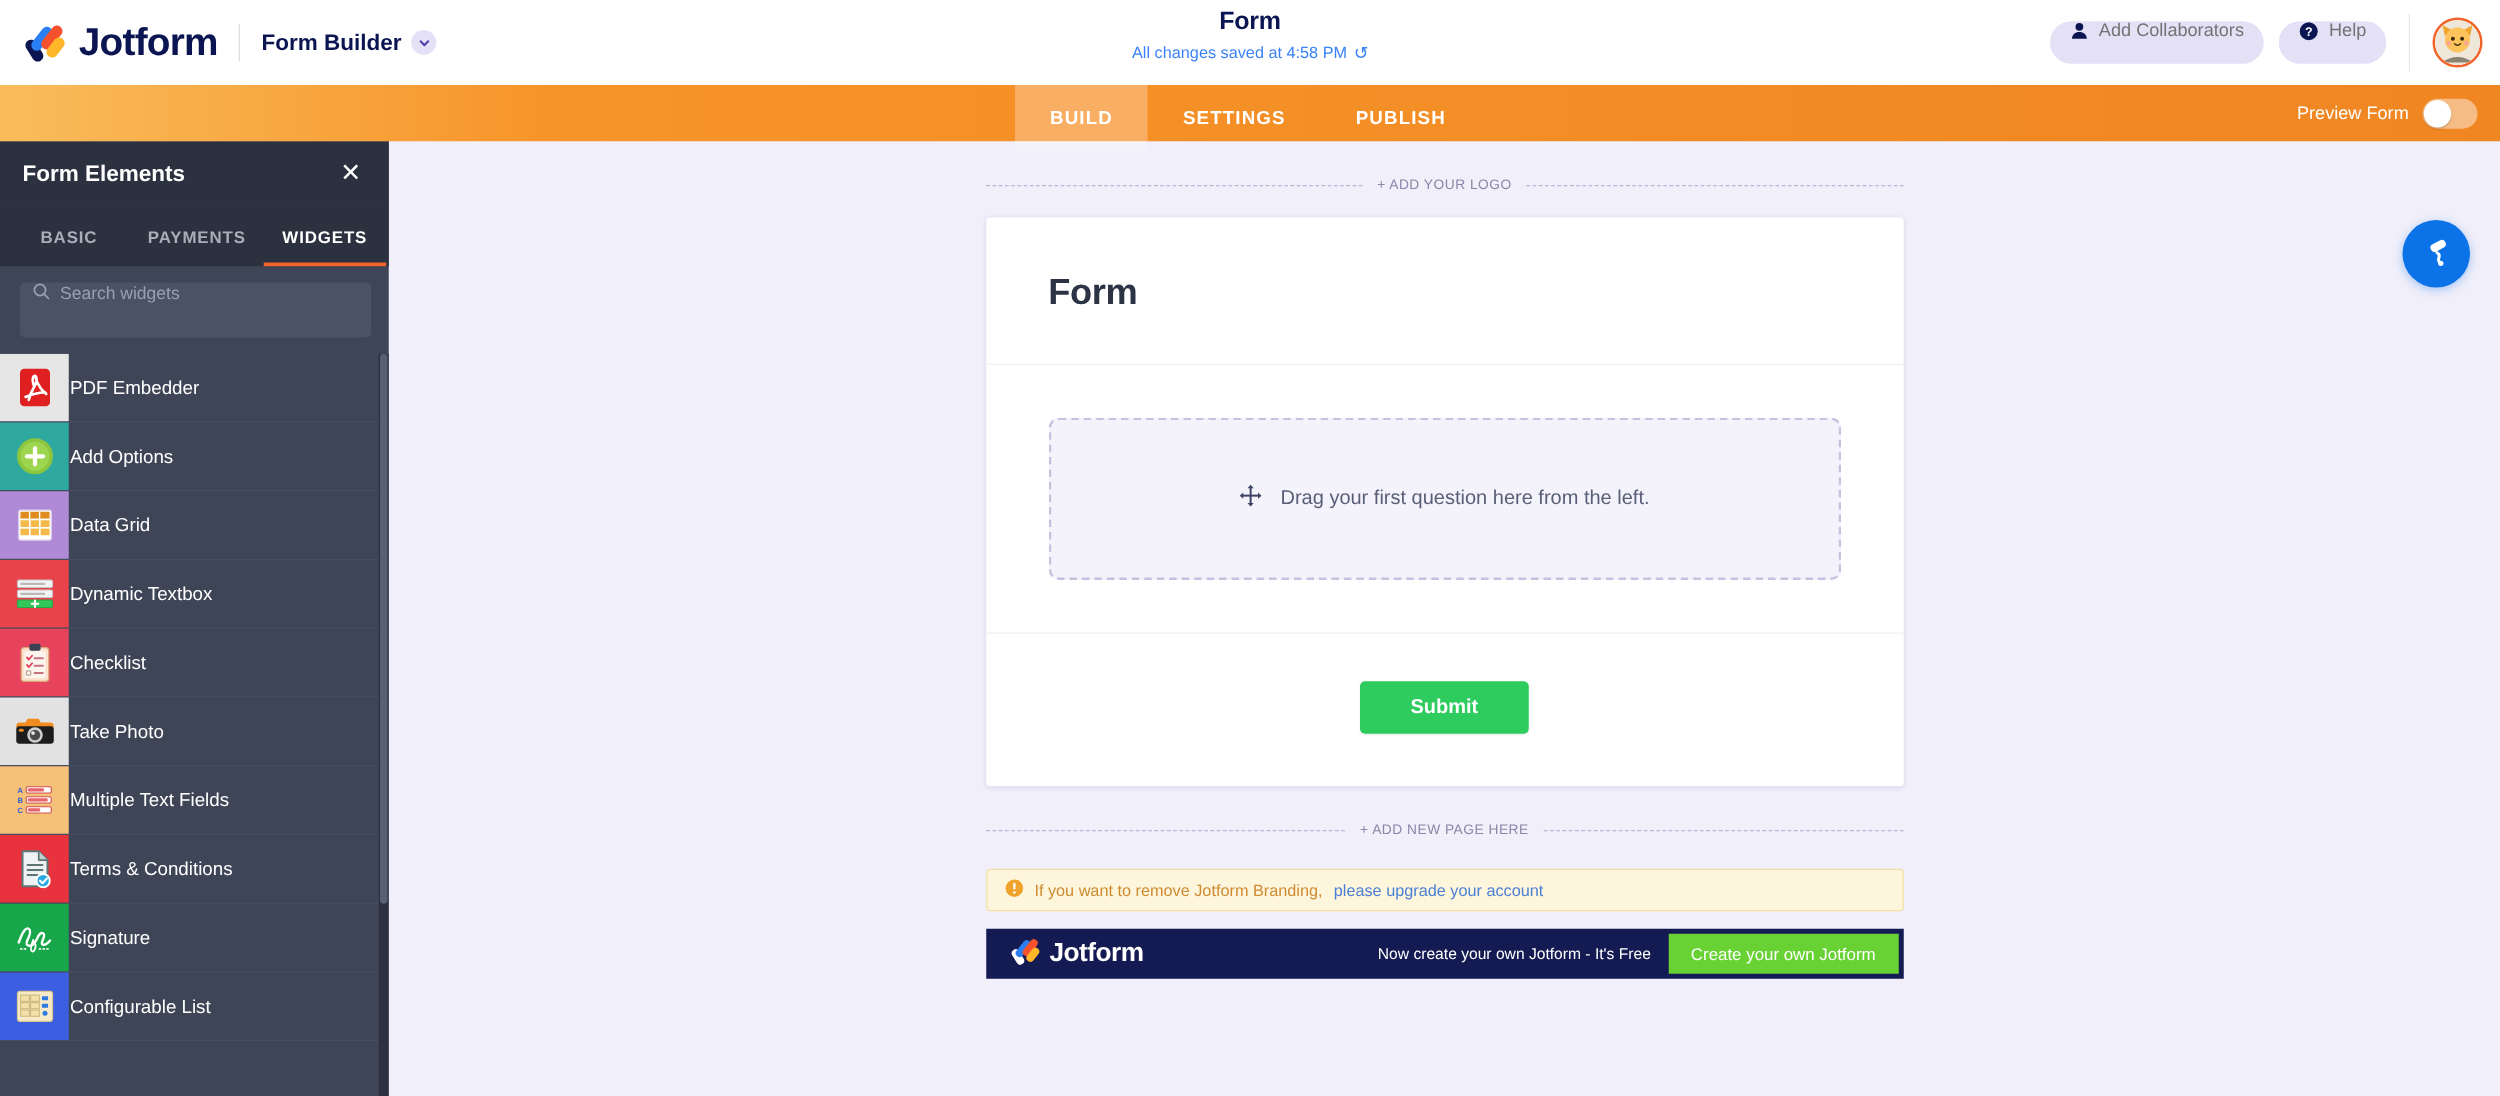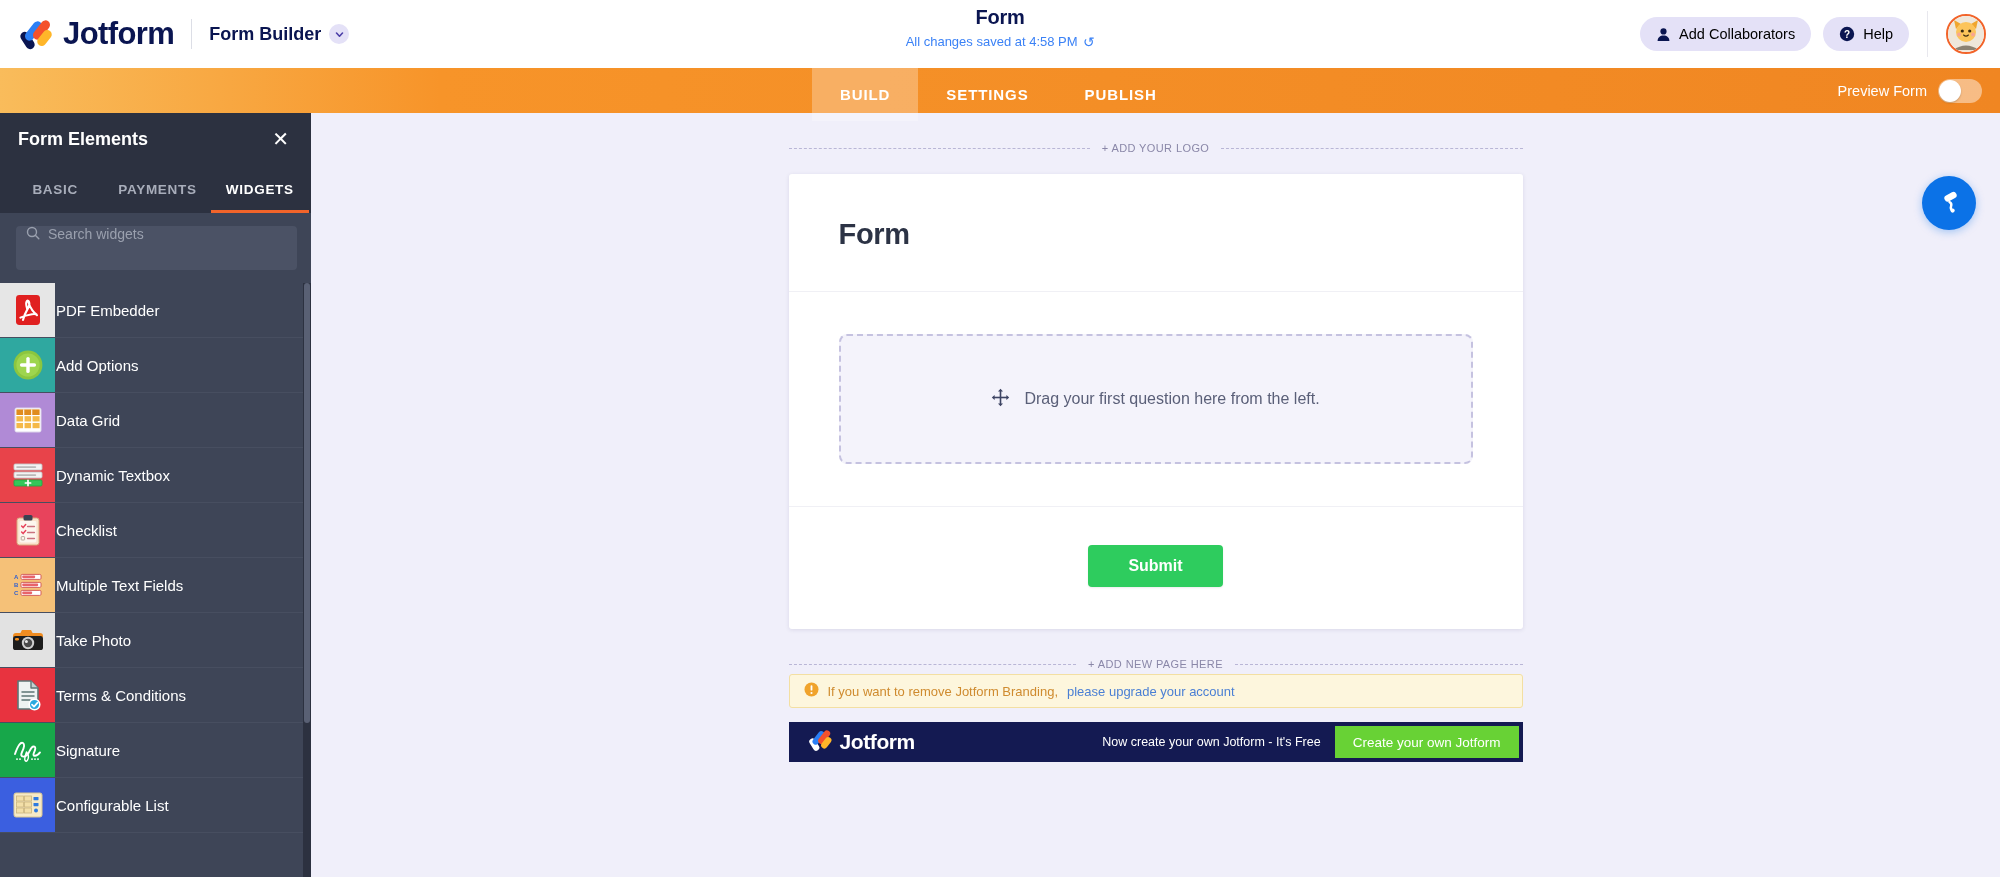--- a/index.html
+++ b/index.html
@@ -48,23 +48,23 @@
     display: flex; align-items: center; gap: 5px; pointer-events: auto;
   }
   .save-refresh { font-size: 14px; line-height: 1; transform: scaleX(-1); display:inline-block;}
 
   .header-right {
     position: absolute; right: 0; top: 0; height: 68px;
     display: flex; align-items: center; padding-right: 14px; gap: 12px;
   }
   .pill-btn {
     height: 34px; border-radius: 17px; background: #e4e1f7;
-    display: flex; align-items: center; gap: 8px;
+    display: flex; align-items: flex-start; gap: 8px;
     padding: 0 16px; cursor: pointer; border: none;
-    font-size: 14.5px; color: #000000; font-weight: 500;
+    font-size: 14.5px; color: #737373; font-weight: 500;
     font-family: "Liberation Sans", sans-serif;
   }
   .pill-btn svg { flex: none; display: block; }
   .hdr-div { width: 1px; height: 46px; background: #e8e8ee; margin: 0 6px; }
   .avatar {
     width: 40px; height: 40px; border-radius: 50%;
     border: 2px solid #f2642a; background: #fff;
     display: flex; align-items: center; justify-content: center;
     overflow: hidden; cursor: pointer; flex: none;
   }
@@ -216,21 +216,21 @@
   .submit-btn {
     background: #2ecc5e; color: #fff; border: none; border-radius: 4px;
     padding: 0 40px; height: 42px; font-size: 16px; font-weight: bold;
     cursor: pointer; font-family: "Liberation Sans", sans-serif;
     box-shadow: 0 1px 2px rgba(0,0,0,0.08);
   }
 
   .divider-row.second { margin-top: 25px; }
 
   .branding-note {
-    margin-top: 0; height: 34px;
+    margin-top: 21px; height: 34px;
     background: #fdf6dd; border: 1px solid #f3dfa2; border-radius: 3px;
     display: flex; align-items: center; gap: 9px; padding: 0 14px;
     font-size: 13px;
   }
   .bn-text { color: #cf8b2f; }
   .bn-link { color: #4a7fd4; text-decoration: none; cursor: pointer; }
 
   .jf-banner {
     margin-top: 14px; height: 40px; background: #141a52;
     display: flex; align-items: center; padding: 0 0 0 20px;
@@ -444,51 +444,51 @@
             <g stroke="#c9737f" stroke-width="1.5" stroke-linecap="round">
               <line x1="13.6" y1="12.6" x2="20.4" y2="12.6"></line>
               <line x1="13.6" y1="18.6" x2="20.4" y2="18.6"></line>
               <line x1="13.6" y1="24.4" x2="20.4" y2="24.4"></line>
             </g>
           </svg>
         </div>
         <div class="w-label">Checklist</div>
       </div>
       <div class="widget-row">
-        <div class="w-icon" style="background: rgb(245, 193, 120);">
-          <svg width="32" height="28" viewBox="0 0 32 28">
-            <g font-family="Liberation Sans, sans-serif" font-size="6" font-weight="bold" fill="#2e5fd0">
-              <text x="2" y="8">A</text>
-              <text x="2" y="16">B</text>
-              <text x="2" y="24">C</text>
-            </g>
-            <g>
-              <rect x="9" y="3.4" width="20" height="5" rx="1.2" fill="#ffffff" stroke="#d05050" stroke-width="0.9"></rect>
-              <rect x="10.2" y="4.6" width="13" height="2.6" rx="1.1" fill="#e8636a"></rect>
-              <rect x="9" y="11.4" width="20" height="5" rx="1.2" fill="#ffffff" stroke="#d05050" stroke-width="0.9"></rect>
-              <rect x="10.2" y="12.6" width="16" height="2.6" rx="1.1" fill="#e8636a"></rect>
-              <rect x="9" y="19.4" width="20" height="5" rx="1.2" fill="#ffffff" stroke="#d05050" stroke-width="0.9"></rect>
-              <rect x="10.2" y="20.6" width="10" height="2.6" rx="1.1" fill="#e8636a"></rect>
-            </g>
-          </svg>
-        </div>
-        <div class="w-label">Multiple Text Fields</div>
-      </div>
-      <div class="widget-row">
         <div class="w-icon" style="background: rgb(226, 226, 226);">
           <svg width="36" height="28" viewBox="0 0 36 28">
             <path d="M12 4 h9 l1.6 3 H30 a3 3 0 0 1 3 3 v1 H3 v-1 a3 3 0 0 1 3 -3 h4.4 Z" fill="#f08c20"></path>
             <rect x="3" y="10" width="30" height="14" rx="2.6" fill="#1d1d1d"></rect>
             <circle cx="18" cy="17" r="6.2" fill="#cfcfcf"></circle>
             <circle cx="18" cy="17" r="4.2" fill="#4a4a4a"></circle>
             <circle cx="16.4" cy="15.4" r="1.5" fill="#e8e8e8"></circle>
             <rect x="5" y="12" width="4" height="2.4" rx="1.2" fill="#f08c20"></rect>
           </svg>
         </div>
         <div class="w-label">Take Photo</div>
+      </div>
+      <div class="widget-row">
+        <div class="w-icon" style="background: rgb(245, 193, 120);">
+          <svg width="32" height="28" viewBox="0 0 32 28">
+            <g font-family="Liberation Sans, sans-serif" font-size="6" font-weight="bold" fill="#2e5fd0">
+              <text x="2" y="8">A</text>
+              <text x="2" y="16">B</text>
+              <text x="2" y="24">C</text>
+            </g>
+            <g>
+              <rect x="9" y="3.4" width="20" height="5" rx="1.2" fill="#ffffff" stroke="#d05050" stroke-width="0.9"></rect>
+              <rect x="10.2" y="4.6" width="13" height="2.6" rx="1.1" fill="#e8636a"></rect>
+              <rect x="9" y="11.4" width="20" height="5" rx="1.2" fill="#ffffff" stroke="#d05050" stroke-width="0.9"></rect>
+              <rect x="10.2" y="12.6" width="16" height="2.6" rx="1.1" fill="#e8636a"></rect>
+              <rect x="9" y="19.4" width="20" height="5" rx="1.2" fill="#ffffff" stroke="#d05050" stroke-width="0.9"></rect>
+              <rect x="10.2" y="20.6" width="10" height="2.6" rx="1.1" fill="#e8636a"></rect>
+            </g>
+          </svg>
+        </div>
+        <div class="w-label">Multiple Text Fields</div>
       </div>
       <div class="widget-row">
         <div class="w-icon" style="background: rgb(232, 51, 63);">
           <svg width="30" height="32" viewBox="0 0 30 32">
             <path d="M5 2 h13 l7 7 v21 H5 Z" fill="#eef2f2" stroke="#5e7575" stroke-width="1.6" stroke-linejoin="round"></path>
             <path d="M18 2 v7 h7" fill="#c3d0d0" stroke="#5e7575" stroke-width="1.4" stroke-linejoin="round"></path>
             <g stroke="#5e7575" stroke-width="1.5" stroke-linecap="round">
               <line x1="9" y1="13" x2="21" y2="13"></line>
               <line x1="9" y1="17" x2="21" y2="17"></line>
               <line x1="9" y1="21" x2="17" y2="21"></line>

